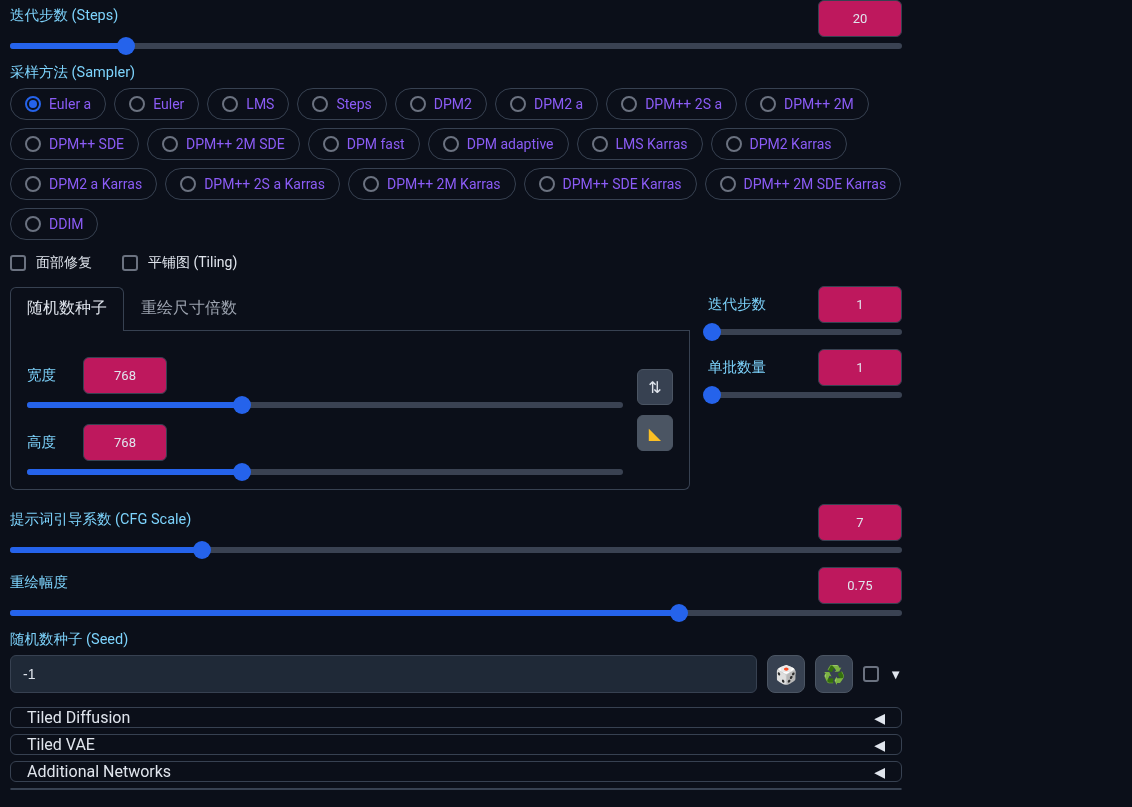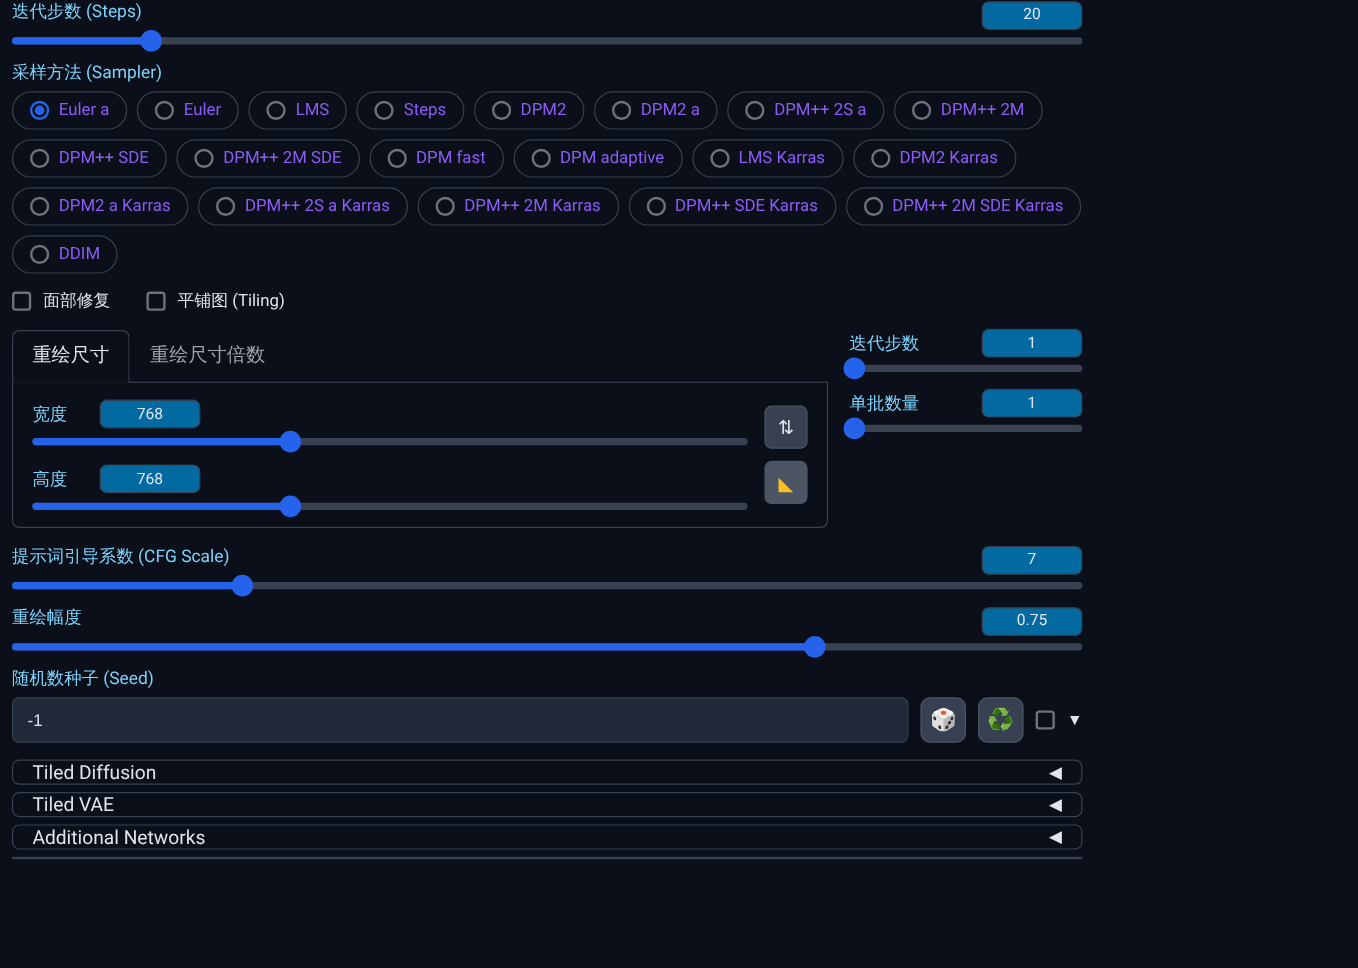--- a/index.html
+++ b/index.html
@@ -8,25 +8,25 @@
   color: #e0e5ed;
   font-family: -apple-system, BlinkMacSystemFont, "Segoe UI", Roboto, sans-serif;
   font-size: 14px;
   padding: 0 10px;
   width: 1132px;
 }
 .row { display: flex; align-items: center; gap: 10px; }
 .label { color: #7dd3fc; font-size: 14.5px; margin-bottom: 6px; }
 .section { margin-bottom: 14px; }
 .numbox {
-  background: #0369a1;
+  background: #be185d;
   border: 1px solid #374151;
   border-radius: 6px;
   width: 84px;
-  height: 24px;
+  height: 37px;
   display: flex;
   align-items: center;
   justify-content: center;
   color: #e0e5ed;
   font-size: 13px;
 }
 .label-num-row {
   display: flex;
   justify-content: space-between;
   align-items: center;
@@ -116,21 +116,21 @@
   background: #0b0f19;
 }
 .dim-panel {
   border: 1px solid #374151;
   border-top: none;
   border-radius: 0 0 6px 6px;
   padding: 14px 16px;
   display: flex;
   gap: 14px;
 }
-.dim-left { flex: 1; }
+.dim-left { flex: 1; margin-top: 12px; }
 .dim-slider-row {
   display: flex;
   align-items: center;
   gap: 16px;
   margin-bottom: 8px;
 }
 .dim-slider-row .label { flex: 0 0 40px; margin-bottom: 0; }
 .dim-numbox { flex: 0 0 84px; }
 .icon-btn {
   width: 36px;
@@ -301,21 +301,21 @@
     </label>
     <label class="check-row">
       <span class="checkbox"></span>
       <span>平铺图 (Tiling)</span>
     </label>
   </div>
 
   <div class="section two-col">
     <div class="left-col">
       <div class="tabs">
-        <div class="tab active">重绘尺寸</div>
+        <div class="tab active">随机数种子</div>
         <div class="tab">重绘尺寸倍数</div>
       </div>
       <div class="dim-panel">
         <div class="dim-left">
           <div>
             <div class="dim-slider-row">
               <div class="label">宽度</div>
               <div class="numbox dim-numbox">768</div>
             </div>
             <div class="slider-track" style="margin-bottom:16px;">

